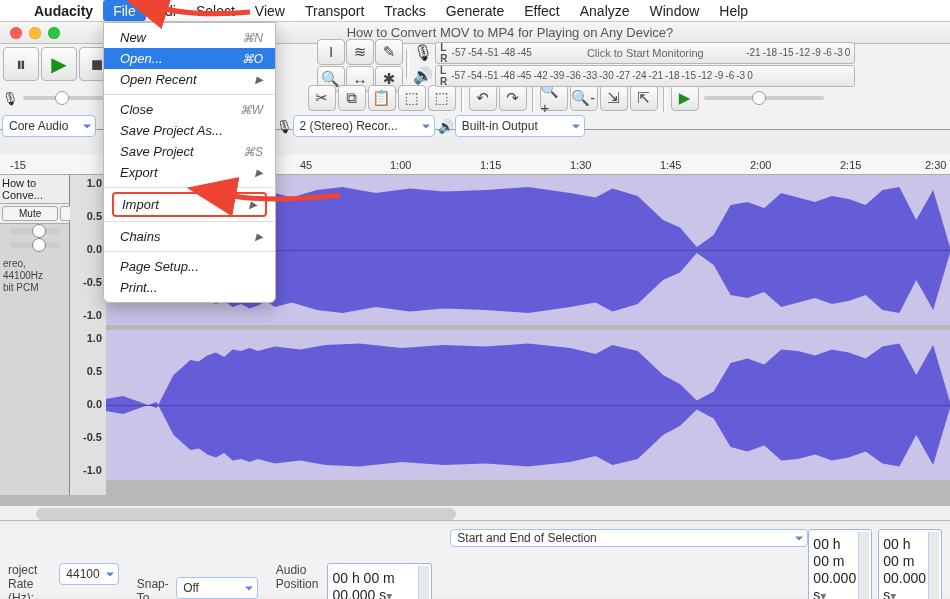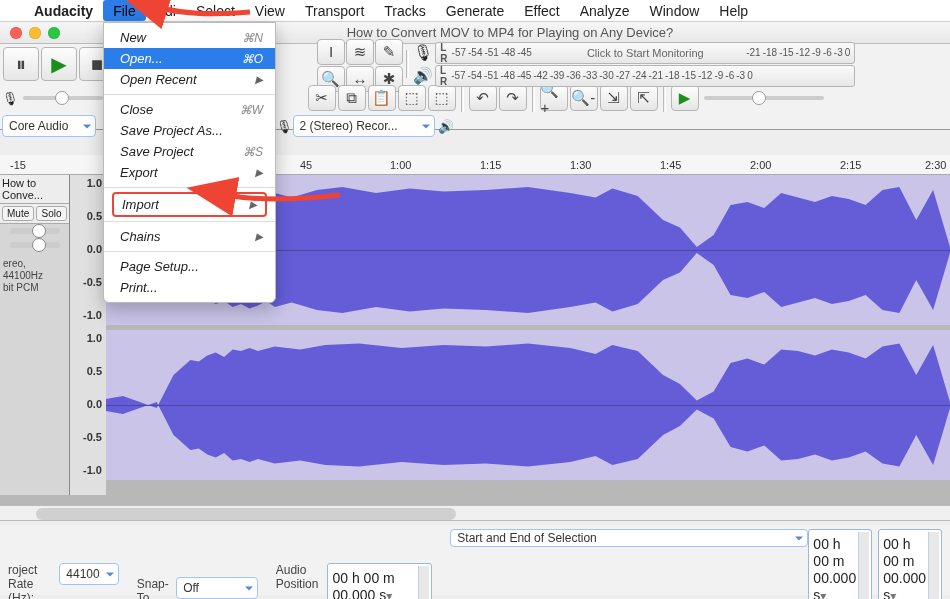--- a/index.html
+++ b/index.html
@@ -2,21 +2,21 @@
 <html><head>
 <meta charset="utf-8">
 <style>
   * { box-sizing: border-box; margin: 0; padding: 0; font-family: -apple-system, "Helvetica Neue", Arial, sans-serif; }
   body { width: 950px; height: 599px; background: #eee; overflow: hidden; position: relative; font-size: 13px; color:#222;}
   
   .menubar { position:absolute; left:0; top:0; width:100%; height:22px; background:#fff; border-bottom:1px solid #ccc; display:flex; align-items:center; padding-left:8px; gap:0; }
   .menubar span { padding:3px 10px 2px 10px; font-size:14px; }
   .menubar .apple { font-size:16px; padding-right:6px;}
   .menubar .appname { font-weight:bold; }
-  .menubar .file { background:#2b7de9; color:#000000; border-radius:3px; }
+  .menubar .file { background:#2b7de9; color:#fef9c3; border-radius:3px; }
 
   
   .titlebar { position:absolute; left:0; top:22px; width:100%; height:22px; background:linear-gradient(#f6f6f6,#e8e8e8); border-bottom:1px solid #bbb; display:flex; align-items:center; }
   .dots { display:flex; gap:7px; padding:0 10px;}
   .dot { width:12px; height:12px; border-radius:50%; box-shadow:inset 0 0 1px rgba(0,0,0,.4);}
   .dot.r{background:#ff5f57;} .dot.y{background:#febc2e;} .dot.g{background:#28c840;}
   .titlebar .title { flex:1; text-align:center; font-size:13px; color:#555;}
 
   
   .toolbars { position:absolute; left:0; top:44px; width:100%; height:86px; background:#f2f2f2; border-bottom:1px solid #999;}
@@ -48,21 +48,21 @@
   .redArrowSvg { position:absolute; z-index:25; overflow:visible; }
 
   
   .ruler { position:absolute; left:0; top:155px; width:100%; height:20px; background:#f6f6f6; border-bottom:1px solid #aaa;}
   .ruler .tick { position:absolute; top:4px; font-size:11px; color:#333;}
 
   
   .tracks { position:absolute; left:0; top:175px; width:100%; height:330px; background:#b8b8b8; overflow:hidden;}
   .trackpanel { position:absolute; left:0; top:0; width:70px; height:320px; background:#d6d6d6; border-right:1px solid #888; font-size:10px;}
   .trackpanel .hdr { background:#ededed; border-bottom:1px solid #aaa; padding:2px 2px; display:flex; align-items:center; gap:2px;}
-  .trackpanel .smallbtn { flex:1; border:1px solid #aaa; border-radius:3px; background:#f4f4f4; text-align:center; font-size:10px; padding:1px 4px;}
+  .trackpanel .smallbtn { flex:1; border:1px solid #aaa; border-radius:3px; background:#f4f4f4; text-align:center; font-size:10px; padding:1px 16px;}
   .trackpanel .info { padding:2px 3px; font-size:10px; line-height:1.2; color:#444;}
   .trackpanel .panknob{ width:50px;height:6px;background:#ccc;border-radius:3px;margin:4px auto 8px;position:relative;}
   .trackpanel .panknob::after{content:"";position:absolute;left:45%;top:-4px;width:12px;height:12px;background:#fff;border:1px solid #888;border-radius:50%;}
   .dbcol { position:absolute; left:70px; top:0; width:36px; height:320px; background:#e0e0e0;font-weight:bold;}
   .dbcol div { position:absolute; right:4px; font-size:11px; color:#333;}
   .wave { position:absolute; left:106px; top:0; right:0; background:#c9c4e8; overflow:hidden;}
   .wave.top { height:150px; top:0;}
   .wave.bot { height:150px; top:155px;}
   .wave .mid { position:absolute; top:50%; width:100%; height:1px; background:#4a47a2;}
 
@@ -199,20 +199,23 @@
   <div class="tbrow" style="padding-left:2px;">
     <div class="sel" style="width:94px">
         <span>Core Audio</span>
       </div>
     <div class="tbpad" style="width:180px"></div>
     <span>🎙</span>
     <div class="sel" style="width:142px">
         <span>2 (Stereo) Recor...</span>
       </div>
     <span style="margin-left:4px">🔊</span>
+    <div class="sel" style="width:130px">
+        <span>Built-in Output</span>
+      </div>
   </div>
 </div>
 
 <div class="dropdown">
   <div class="mi">
       <span>New</span>
       <span class="sc">⌘N</span>
     </div>
   <div class="mi hl">
       <span>Open...</span>

